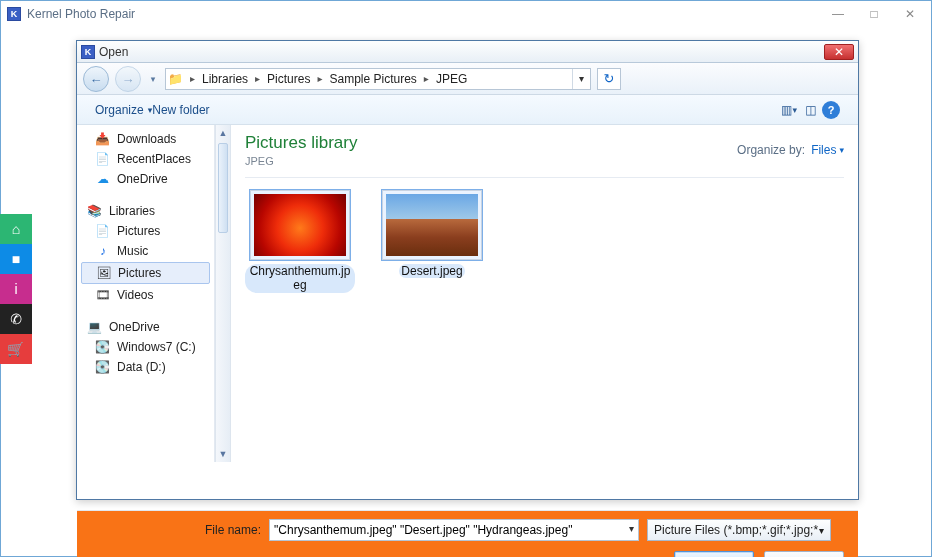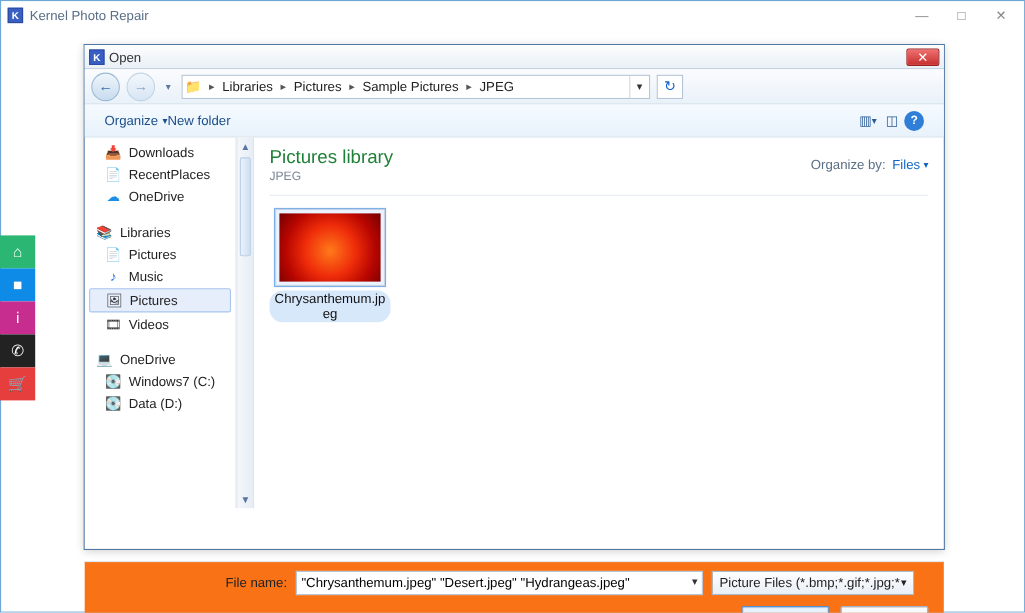--- a/index.html
+++ b/index.html
@@ -229,20 +229,23 @@
             <span>Files</span>
             <span style="font-size:9px;">▾</span>
           </a>
         </div>
       </div>
       <div class="hr"></div>
       <div class="thumbs" id="thumbs">
           <div class="thumb-item selected"><div class="thumb-box">
               <div class="thumb-img flower"></div>
             </div><div class="caption">Chrysanthemum.jpeg</div></div>
+          <div class="thumb-item selected"><div class="thumb-box">
+              <div class="thumb-img desert"></div>
+            </div><div class="caption">Desert.jpeg</div></div>
         </div>
     </div>
   </div>
 
   <div class="footer">
     <div class="footer-row1">
       <label>File name:</label>
       <div class="file-input">
         <input value="&quot;Chrysanthemum.jpeg&quot; &quot;Desert.jpeg&quot; &quot;Hydrangeas.jpeg&quot;" style="">
         <span class="drop">▾</span>

